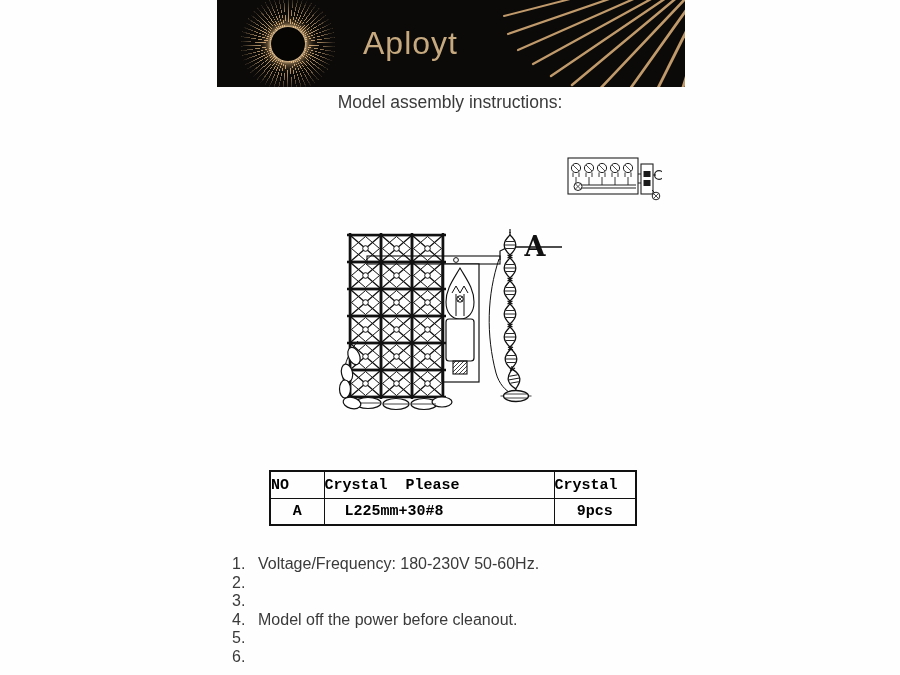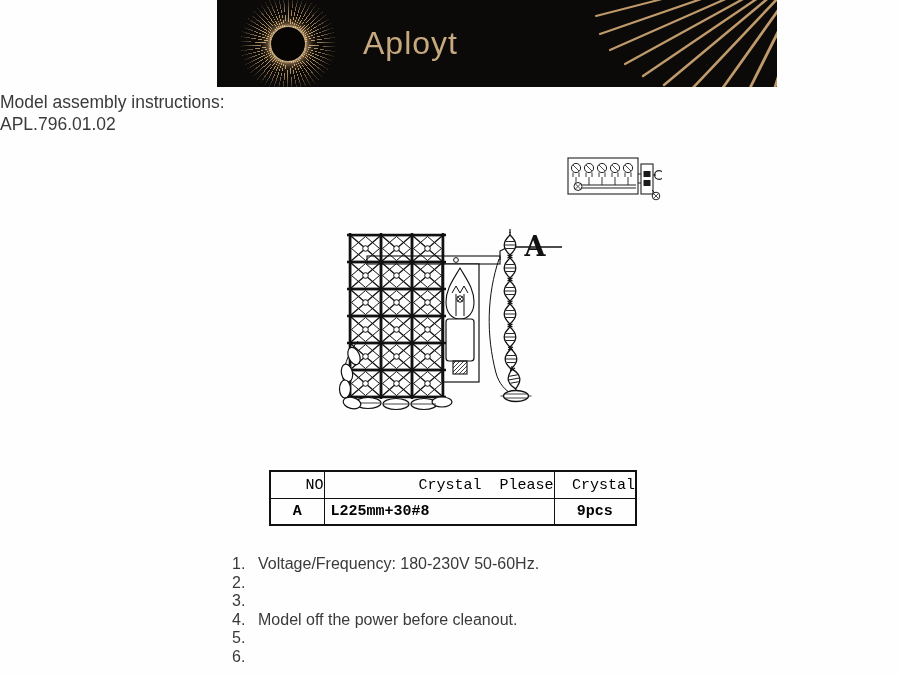--- a/index.html
+++ b/index.html
@@ -1,49 +1,49 @@
 <!DOCTYPE html>
 <html><head>
 <meta charset="utf-8">
 <style>
   html,body{margin:0;padding:0;background:#ffffff;}
   .page{position:relative;width:900px;height:675px;background:#fefefe;overflow:hidden;
         font-family:"Liberation Sans",sans-serif;color:#3b3b3b;}
 
   
-  .banner{position:absolute;left:217px;top:0;width:560px;height:87px;background:#0b0a08;overflow:hidden;}
+  .banner{position:absolute;left:217px;top:0;width:468px;height:87px;background:#0b0a08;overflow:hidden;}
   .sunburst{position:absolute;left:24px;top:-3px;width:94px;height:94px;}
   .sunburst .rays{position:absolute;inset:0;border-radius:50%;
       background:repeating-conic-gradient(#cfa878 0deg 1.3deg, rgba(0,0,0,0) 1.3deg 5.8deg);}
   .sunburst .fade{position:absolute;inset:0;border-radius:50%;
       background:radial-gradient(circle, rgba(11,10,8,0) 0 30%, rgba(11,10,8,.25) 48%, #0b0a08 72%);}
   .sunburst .core{position:absolute;left:50%;top:50%;width:34px;height:34px;margin:-17px 0 0 -17px;
       border-radius:50%;background:#060504;
       box-shadow:0 0 3px 1px #f1d2a4, 0 0 10px 4px rgba(222,175,115,.75);}
   .brand{position:absolute;left:146px;top:25px;font-size:32px;letter-spacing:1px;
       color:#c7a97f;font-weight:400;}
   .fan{position:absolute;right:0;top:0;}
 
   
-  .title-block{position:absolute;left:0;top:91px;width:900px;text-align:left;
+  .title-block{position:absolute;left:0;top:91px;width:900px;text-align:center;
       font-size:17.5px;line-height:22px;color:#3a3a3a;}
 
   
   .tblock{position:absolute;left:562px;top:151px;}
   .lamp{position:absolute;left:330px;top:223px;}
   .lamp text{font-family:"DejaVu Serif","Liberation Serif",serif;font-weight:bold;font-size:27px;fill:#111;}
 
   
   table.parts{position:absolute;left:269px;top:470px;width:366px;border-collapse:collapse;
       table-layout:fixed;border:2px solid #111;
       font-family:"Liberation Mono",monospace;font-weight:700;font-size:15px;color:#000;}
   table.parts th,table.parts td{border:1.5px solid #111;white-space:pre;padding:0;}
-  table.parts th{height:26px;font-weight:400;text-align:right;}
+  table.parts th{height:26px;font-weight:700;text-align:left;}
   table.parts td{height:25px;text-align:center;}
-  table.parts td.model{text-align:left;padding-left:6px;}
+  table.parts td.model{text-align:left;padding-left:20px;}
   col.c-no{width:54px;} col.c-model{width:230px;} col.c-qty{width:82px;}
 
   
   .instructions{position:absolute;left:232px;top:555px;width:470px;
       font-size:16px;line-height:18.6px;color:#3a3a3a;}
   .li{display:flex;}
   .li .n{width:26px;flex:0 0 26px;}
 </style>
 </head>
 <body>
@@ -69,21 +69,20 @@
         <line x1="505" y1="-40" x2="380" y2="92" stroke-width="2.6"></line>
         <line x1="505" y1="-40" x2="408" y2="96" stroke-width="2.7"></line>
         <line x1="505" y1="-40" x2="436" y2="98" stroke-width="2.8"></line>
         <line x1="505" y1="-40" x2="463" y2="97" stroke-width="2.8"></line>
       </g>
     </svg>
   </header>
 
   <div class="title-block">
     <div>Model assembly instructions:</div>
-    <div>APL.796.01.02</div>
   </div>
 
   <svg class="tblock" width="100" height="55" viewBox="0 0 100 55">
     <g stroke="#222" fill="none">
       <rect x="6" y="7" width="70" height="36" stroke-width="1.1"></rect>
 
       <circle cx="14" cy="17" r="4.6" stroke-width="1"></circle>
         <path d="M11,14 L17,20" stroke-width="0.8"></path>
       <path d="M11,21.5 V26 M17,21.5 V26 M14,26 V34" stroke-width="0.9"></path>
       <circle cx="27" cy="17" r="4.6" stroke-width="1"></circle>

